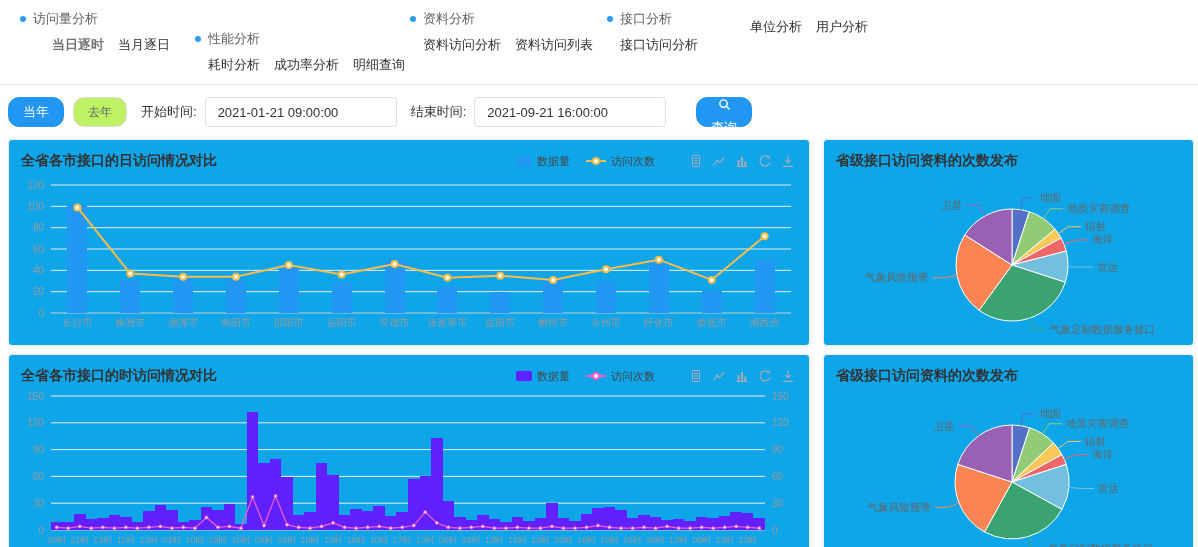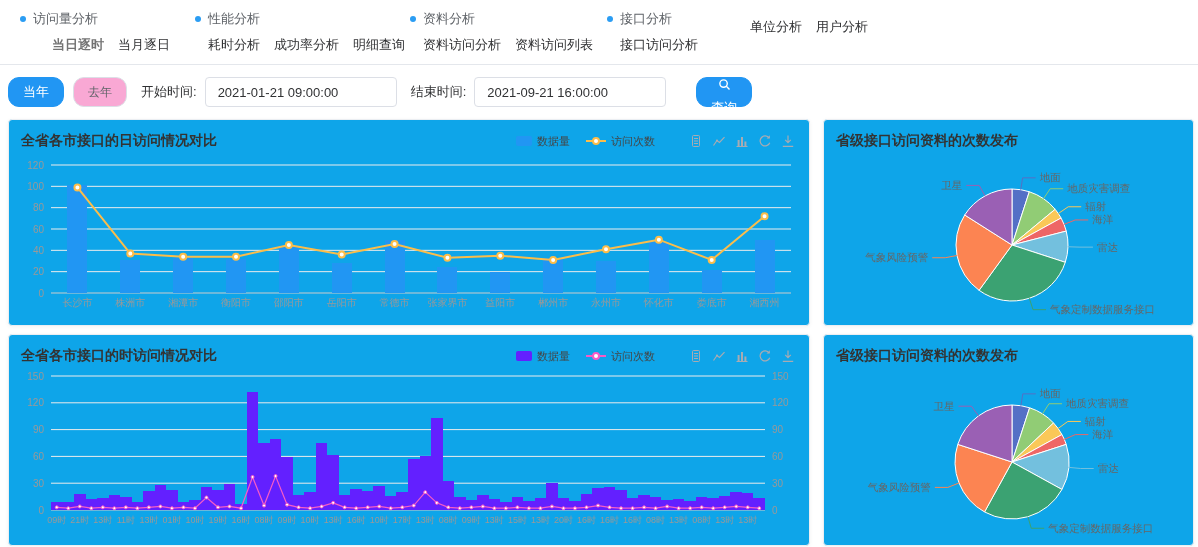--- a/index.html
+++ b/index.html
@@ -2,35 +2,35 @@
 <html><head>
 <meta charset="utf-8">
 <style>
   * { box-sizing: border-box; margin: 0; padding: 0; }
   html,body { background:#fff; width:1198px; font-family:"Liberation Sans","DejaVu Sans",sans-serif; }
 
   
   .nav { display:flex; padding:10px 0 10px 20px; border-bottom:1px solid #e4e7ec; }
   .nav-group { flex:0 0 auto; }
   .nav-group:nth-child(1){ width:175px; }
-  .nav-group:nth-child(2){ width:215px; }
+  .nav-group:nth-child(2){ width:215px;margin-top:20px; }
   .nav-group:nth-child(3){ width:197px; }
   .nav-group:nth-child(4){ width:130px; }
   .nav-group:nth-child(5){ width:170px; }
   .nav-title { font-size:13px; color:#5f6368; display:flex; align-items:center; }
   .bullet { width:6px; height:6px; border-radius:50%; display:inline-block; margin-right:7px; }
   .nav-subs { display:flex; gap:14px; margin:8px 0 0 13px; font-size:13px; color:#303133; }
   .nav-sub { cursor:pointer; white-space:nowrap; }
   .nav-sub.active { font-weight:bold; }
 
   
   .filter-bar { display:flex; align-items:center; padding:12px 8px 10px 8px; }
   .btn { height:30px; border-radius:11px; font-size:13px; cursor:pointer; }
   .btn.primary { background:#2196f3; border:1px solid #2196f3; color:#fff; padding:0 14px; }
-  .btn.plain { background:#f9a8d4; border:1px solid #dcdfe6; color:#5f6368; padding:0 14px; margin-left:9px; font-size:12px; }
+  .btn.plain { background:#bef264; border:1px solid #dcdfe6; color:#5f6368; padding:0 14px; margin-left:9px; font-size:12px; }
   .flabel { font-size:13px; color:#303133; margin:0 8px 0 14px; white-space:nowrap; }
   .flabel.end { }
   .time-input { width:192px; height:30px; border:1px solid #dcdfe6; border-radius:4px; padding:0 12px; font-size:13px; color:#303133; outline:none; }
   .btn.search { margin-left:30px; display:flex; align-items:center; gap:5px;flex-direction:column; }
   .btn.search svg { width:13px; height:13px; }
 
   
   .grid { display:grid; grid-template-columns:802px 371px; grid-template-rows:207px 212px; gap:8px 13px; padding:2px 4px 6px 8px; }
   .panel { background:#0ea5e9; border:1px solid #ebeef2; border-radius:4px; box-shadow:0 1px 4px rgba(0,0,0,.05); padding:9px 10px 4px 12px; overflow:hidden; }
   .panel-head { display:flex; align-items:center; height:24px; }

